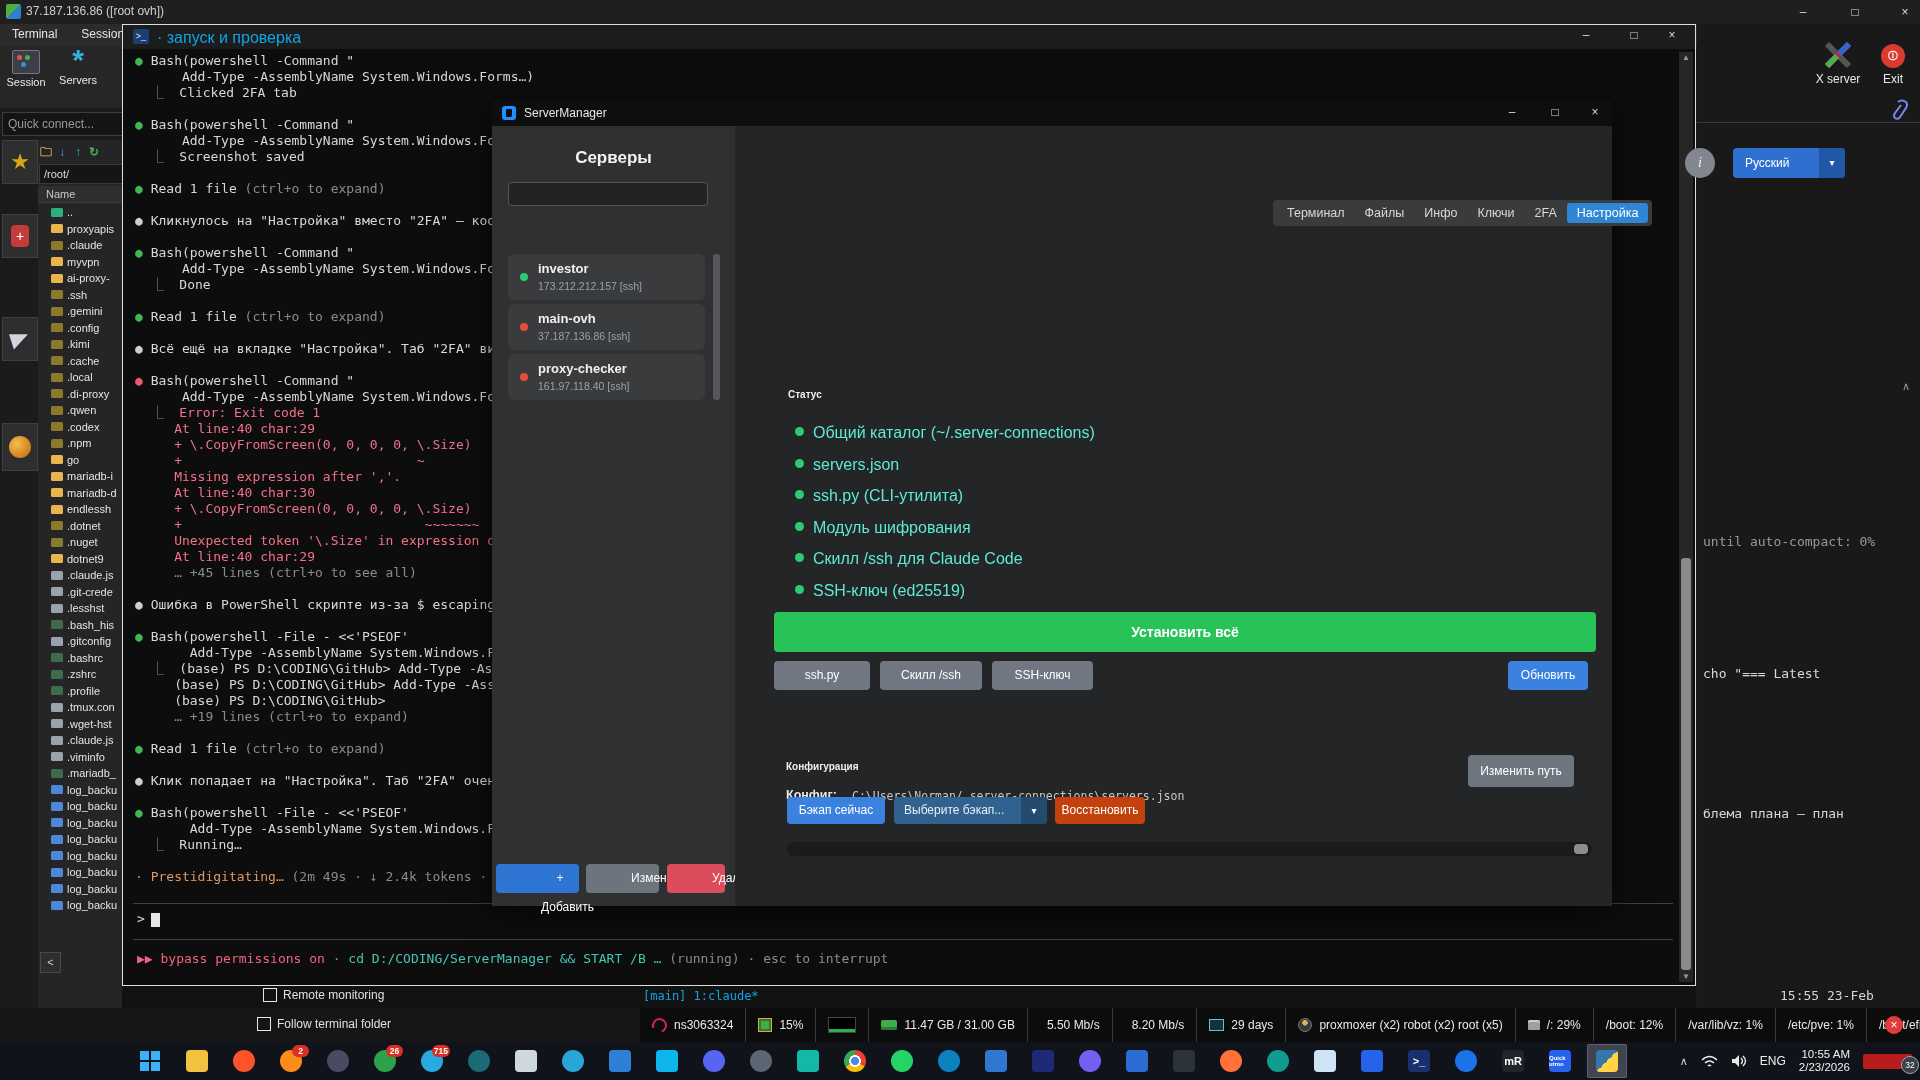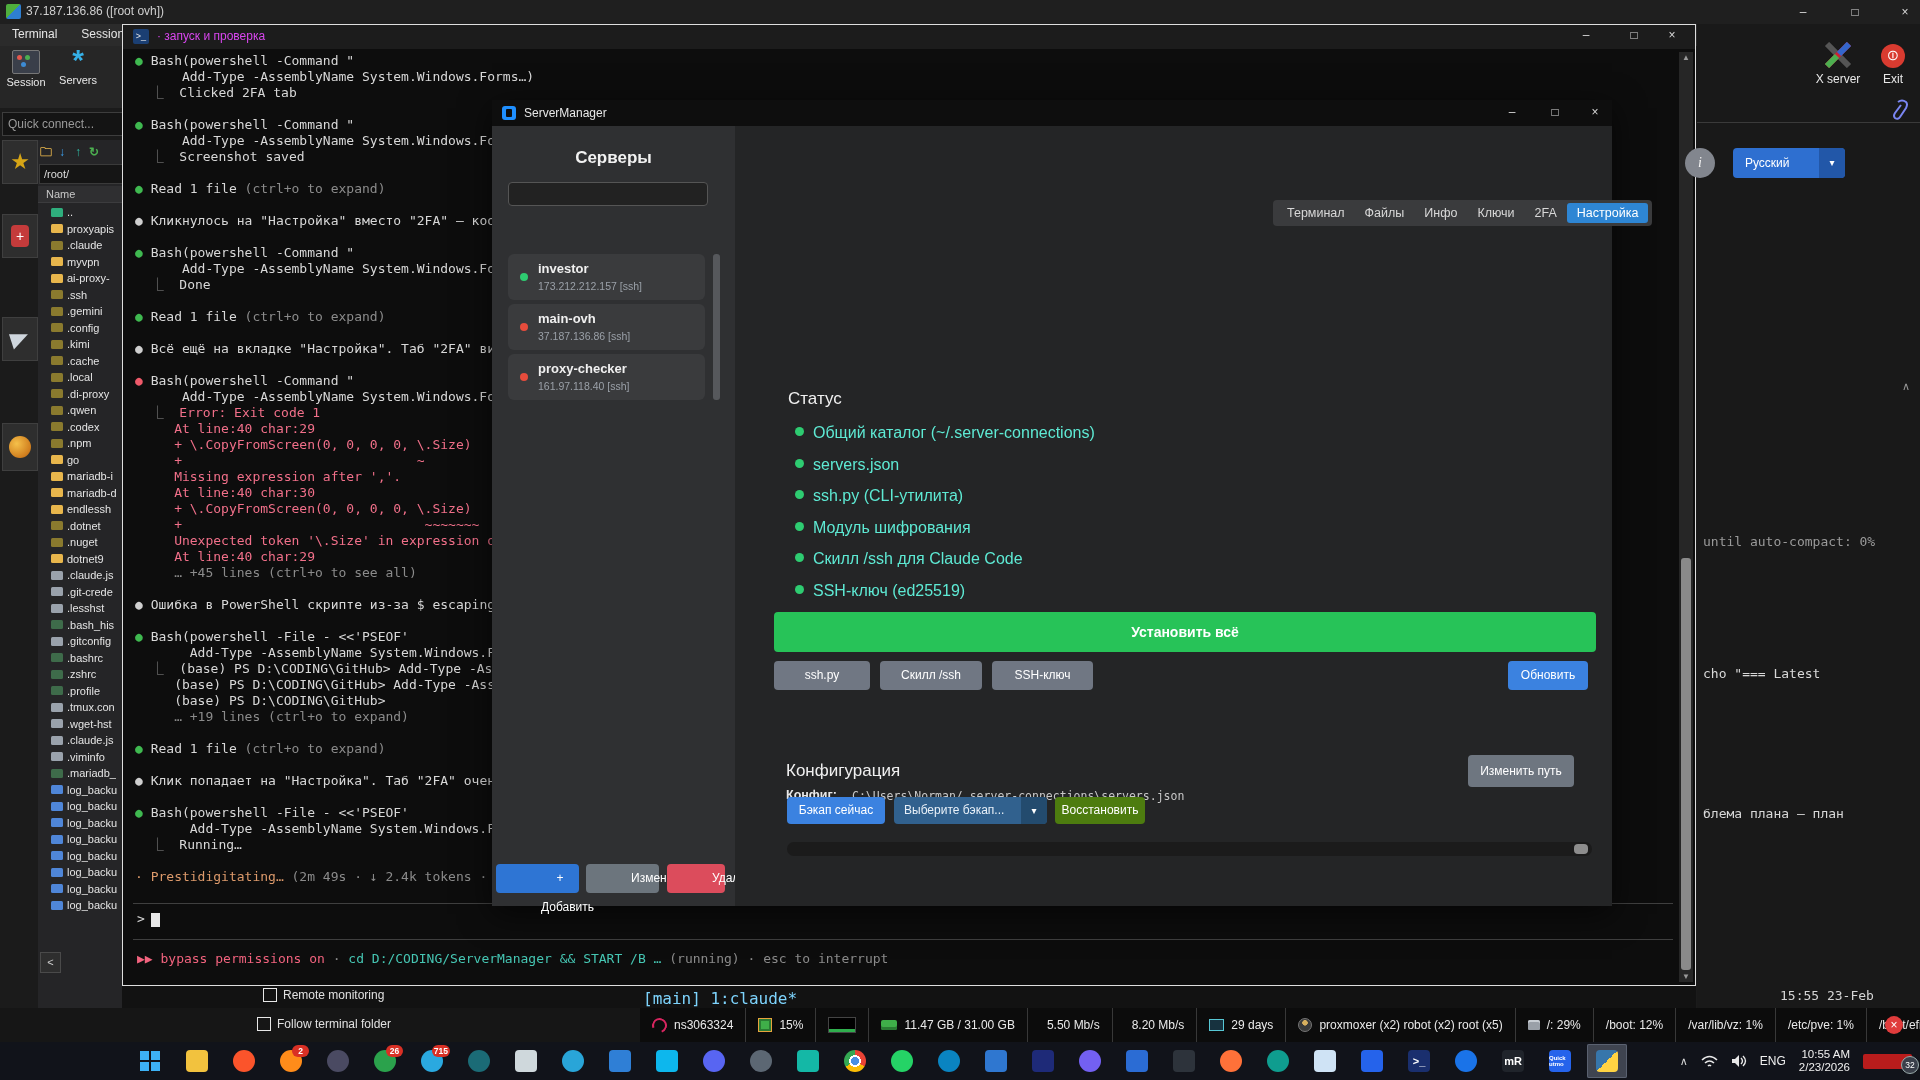--- a/index.html
+++ b/index.html
@@ -51,21 +51,21 @@
   .xs-label{color:#e8e8e8;font-size:12px;}
   .divider-h{background:#3a3a3a;height:1px;}
   .ic-power{width:24px;height:24px;border-radius:50%;background:#d93b30;color:#fff;font-size:13px;text-align:center;line-height:24px;}
   .frag{color:#d8d8d8;font-size:13px;white-space:pre;}
   .frag-dim{color:#9a9a9a;}
 
   
   .term-window{left:122px;top:24px;width:1574px;height:962px;background:#0d0d0d;border:1px solid #dedede;box-sizing:border-box;z-index:5;}
   .term-titlebar{left:0;top:0;width:100%;height:24px;background:#1c1c1c;}
   .ps-icon{left:10px;top:4px;width:16px;height:15px;background:#1b3f73;border-radius:2px;color:#e8e8e8;font-size:9px;line-height:15px;text-align:center;}
-  .term-tabtitle{left:34px;top:4px;color:#d946ef;font-size:12px;}
+  .term-tabtitle{left:34px;top:4px;color:#0ea5e9;font-size:16px;}
   .tc{left:12px;top:28px;font-size:13px;line-height:16px;white-space:pre;color:#d8d8d8;}
   .tl{height:16px;}
   .c-fg{color:#d8d8d8;} .c-dim{color:#8b8b8b;} .c-err{color:#f2708a;} .c-warn{color:#dd9a6b;}
   .c-teal{color:#46c7b4;} .c-pink{color:#f2637e;}
   .b-green{color:#3fb950;} .b-white{color:#cfcfcf;} .b-red{color:#ef5a6a;}
   .term-scroll{left:1556px;top:27px;width:14px;height:930px;background:#262626;}
   .term-scroll .arr{position:absolute;left:0;width:14px;color:#9a9a9a;font-size:8px;text-align:center;}
   .term-thumb{position:absolute;left:2px;width:10px;background:#8a8a8a;border-radius:3px;}
   .prompt-sep{left:10px;width:1540px;height:1px;background:#3f3f3f;}
   .prompt-line{left:14px;top:886px;font-size:13px;color:#d8d8d8;}
@@ -111,33 +111,33 @@
   .sm-main{left:243px;top:26px;width:877px;height:780px;background:#242526;}
   .info-btn{left:950px;top:22px;width:30px;height:30px;border-radius:50%;background:#82868e;color:#f2f2f2;font-size:14px;text-align:center;line-height:30px;font-family:"Liberation Serif",serif;font-style:italic;}
   .lang-select{left:998px;top:22px;width:112px;height:30px;background:#2e6fd0;border-radius:4px;color:#fff;font-size:12px;}
   .lang-label{position:absolute;left:12px;top:8px;}
   .lang-arrow{position:absolute;right:0;top:0;width:26px;height:30px;background:#2257a8;border-radius:0 4px 4px 0;color:#fff;text-align:center;line-height:30px;font-size:10px;}
   .sm-tabs{left:538px;top:74px;height:26px;background:#3a3b3d;border-radius:4px;display:flex;align-items:center;padding:0 4px;}
   .sm-tab{color:#d8d8d8;font-size:12.5px;padding:3px 10px;border-radius:3px;white-space:nowrap;}
   .sm-tab.active{background:#2e86d4;color:#fff;}
   .sm-heading{left:0;top:104px;width:877px;text-align:center;color:#f2f2f2;font-size:21px;font-weight:bold;}
   .sm-desc{left:0;top:138px;width:877px;text-align:center;color:#9da1a6;font-size:12.5px;line-height:16px;}
-  .sec-h{color:#f0f0f0;font-size:17px;font-weight:normal;}
+  .sec-h{color:#f0f0f0;font-size:10px;font-weight:bold;}
   .st-item{position:absolute;left:78px;color:#5eead4;font-size:16px;}
   .st-dot{position:absolute;left:60px;width:9px;height:9px;border-radius:50%;background:#2ecc71;}
   .install-btn{left:39px;top:486px;width:822px;height:40px;background:#27c358;border-radius:4px;color:#fff;font-size:14px;font-weight:bold;text-align:center;line-height:40px;}
   .comp-btn{top:535px;height:29px;line-height:29px;background:#707783;}
   .refresh-btn{left:773px;top:535px;width:80px;height:29px;line-height:29px;background:#3b82e0;}
   .cfg-label{color:#e8e8e8;font-size:12.5px;font-weight:bold;}
   .cfg-path{color:#c8c8c8;font-size:11.5px;}
   .chgpath-btn{left:733px;top:629px;width:106px;height:32px;line-height:32px;background:#6e7680;}
   .backup-btn{left:52px;top:671px;width:98px;height:27px;line-height:27px;background:#3b82e0;}
   .backup-select{left:159px;top:671px;width:153px;height:27px;background:#31618e;border-radius:4px;color:#e8f0f8;font-size:12px;}
   .bs-arrow{position:absolute;right:0;top:0;width:26px;height:27px;background:#234b6e;border-radius:0 4px 4px 0;color:#fff;text-align:center;line-height:27px;font-size:10px;}
-  .restore-btn{left:320px;top:671px;width:90px;height:27px;line-height:27px;background:#4d7c0f;}
+  .restore-btn{left:320px;top:671px;width:90px;height:27px;line-height:27px;background:#c2410c;}
   .hscroll{left:52px;top:716px;width:805px;height:14px;background:#1b1b1b;border-radius:7px;}
   .hthumb{position:absolute;right:4px;top:2px;width:14px;height:10px;background:#8d8d8d;border-radius:4px;}
 
   
   .taskbar{left:0;top:1042px;width:1920px;height:38px;background:#11131a;z-index:20;display:flex;align-items:center;}
   .tb-icons{display:flex;align-items:center;margin-left:130px;gap:7px;}
   .tb-icon{width:40px;height:34px;display:flex;align-items:center;justify-content:center;position:relative;border-radius:2px;}
   .tb-icon.active{background:#3f4450;box-shadow:inset 0 0 0 1px #5a6170;}
   .tb-dot{width:22px;height:22px;border-radius:50%;}
   .tb-sq{width:22px;height:22px;border-radius:4px;}
@@ -404,21 +404,21 @@
     <div class="abs prompt-line mono"><span>&gt;</span><span class="cursor-block"></span></div>
     <div class="abs prompt-sep" style="top:914px;"></div>
     <div class="abs bypass mono" id="bypass-bar"><span class="c-pink">▶▶ bypass permissions on</span><span class="c-dim"> · </span><span class="c-teal">cd D:/CODING/ServerManager &amp;&amp; START /B …</span><span class="c-dim"> (running)</span><span class="c-dim"> · esc to interrupt</span></div>
   </div>
 
   <div class="abs tmux-row"></div>
   <div class="abs checkrow" style="left:263px;top:988px;z-index:6;">
     <span class="checkbox"></span>
     <span>Remote monitoring</span>
   </div>
-  <div class="abs mono" style="left:643px;top:989px;color:#7dd3fc;font-size:16px;z-index:6;">[main] 1:claude*</div>
+  <div class="abs mono" style="left:643px;top:989px;color:#0ea5e9;font-size:12px;z-index:6;">[main] 1:claude*</div>
   <div class="abs mono" style="left:1780px;top:988px;color:#d5d5d5;font-size:13px;z-index:6;">15:55 23-Feb</div>
 
   <div class="abs bottom-row">
     <div class="abs checkrow" style="left:257px;top:9px;">
       <span class="checkbox"></span>
       <span>Follow terminal folder</span>
     </div>
     <div class="abs statusbar" id="statusbar">
         <div class="seg">
           <span class="si si-debian"></span>

